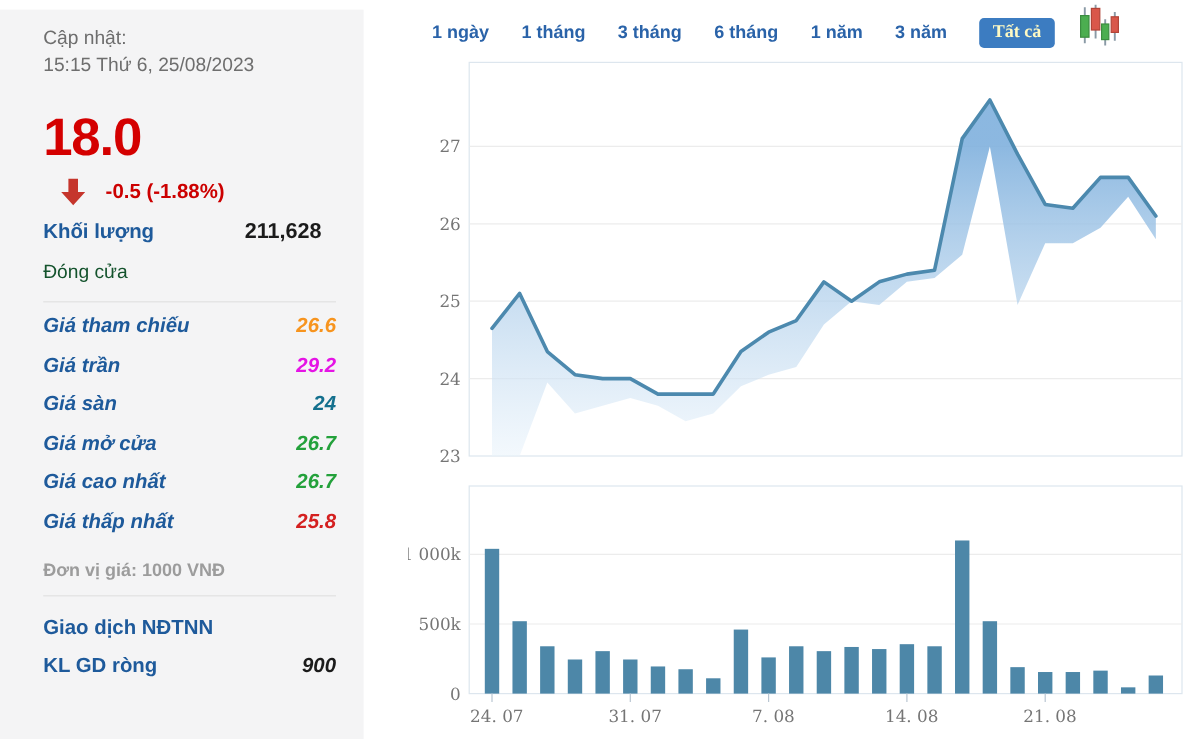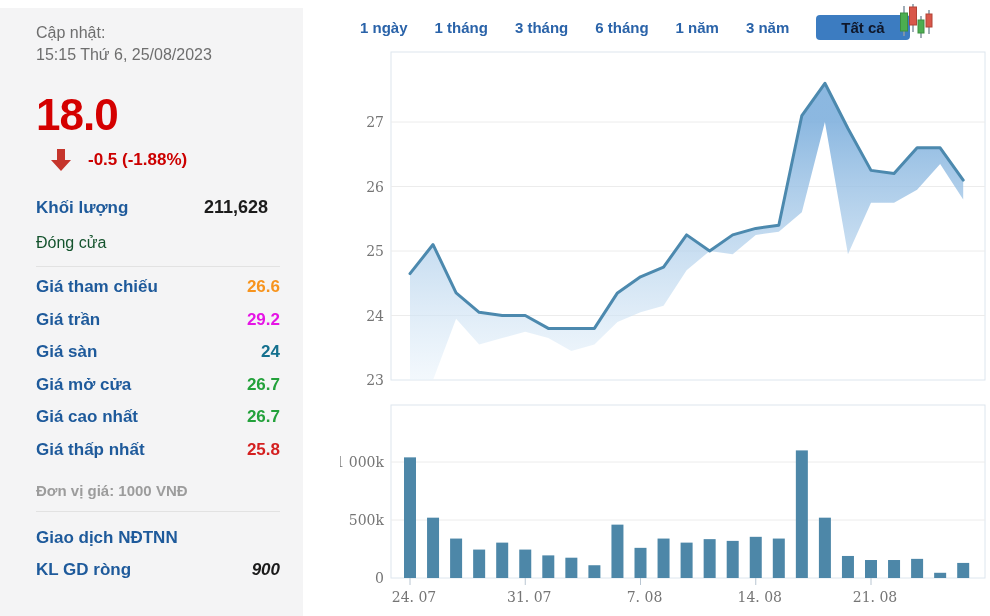--- a/index.html
+++ b/index.html
@@ -12,39 +12,39 @@
   .sidebar{
     position:absolute;left:0;top:8px;width:303px;height:608px;
     background:#f4f4f5;box-sizing:border-box;
     padding:14px 23px 0 36px;overflow:hidden;
   }
   .updated{font-size:16px;line-height:22px;color:#6e6e6e;}
   .price-big{margin-top:26px;font-size:44px;font-weight:bold;color:#d40000;line-height:46px;letter-spacing:-1px;}
   .change-row{margin-top:10px;display:flex;align-items:center;}
   .change-row .arrow{margin-left:14px;width:22px;height:24px;flex:0 0 auto;}
   .change-text{margin-left:16px;font-size:17px;font-weight:bold;color:#cc0000;}
-  .vol-row{margin-top:25px;display:flex;align-items:flex-end;justify-content:space-between;}
+  .vol-row{margin-top:10px;display:flex;align-items:flex-end;justify-content:space-between;}
   .lbl-blue{font-size:17px;font-weight:bold;color:#1e5a9b;}
   .vol-value{font-size:18px;font-weight:bold;color:#1b1b1b;margin-right:12px;}
   .close-label{margin-top:16px;font-size:16px;color:#14532d;}
   .divider{border:none;border-top:1px solid #e2e2e2;margin:14px 0 0 0;}
   .rows{margin-top:10px;}
-  .info-row{display:flex;justify-content:space-between;align-items:baseline;height:32.5px;}
+  .info-row{display:flex;justify-content:space-between;align-items:baseline;height:32.5px;font-style:italic;}
   .info-row .val{font-size:17px;font-weight:bold;}
   .unit-note{margin-top:10px;font-size:15px;color:#9c9c9c;font-weight:bold;}
   .foreign-head{margin-top:16px;}
   .foreign-row{display:flex;justify-content:space-between;align-items:baseline;margin-top:12px;}
   .foreign-row .val{font-size:17px;font-weight:bold;color:#1b1b1b;font-style:italic;}
   
   .tabs{
     position:absolute;left:360px;top:13px;height:28px;
     display:flex;align-items:center;gap:27px;text-align:center;
   }
   .tab{font-size:15px;font-weight:bold;color:#2a63a9;cursor:pointer;white-space:nowrap;}
-  .tab.active{background:#3c7cc1;color:#0f172a;border-radius:4px;padding:4px 25px;}
+  .tab.active{background:#3c7cc1;color:#fef9c3;border-radius:4px;padding:4px 11px;font-family:Liberation Serif, serif;}
   .candle-icon{margin-left:5px;margin-top:-6px;cursor:pointer;}
   
   .chart-svg{position:absolute;}
   text.axis{font-family:"DejaVu Serif",serif;font-size:14px;fill:#757575;}
 </style>
 </head>
 <body>
 
 <aside class="sidebar">
   <div class="updated">

